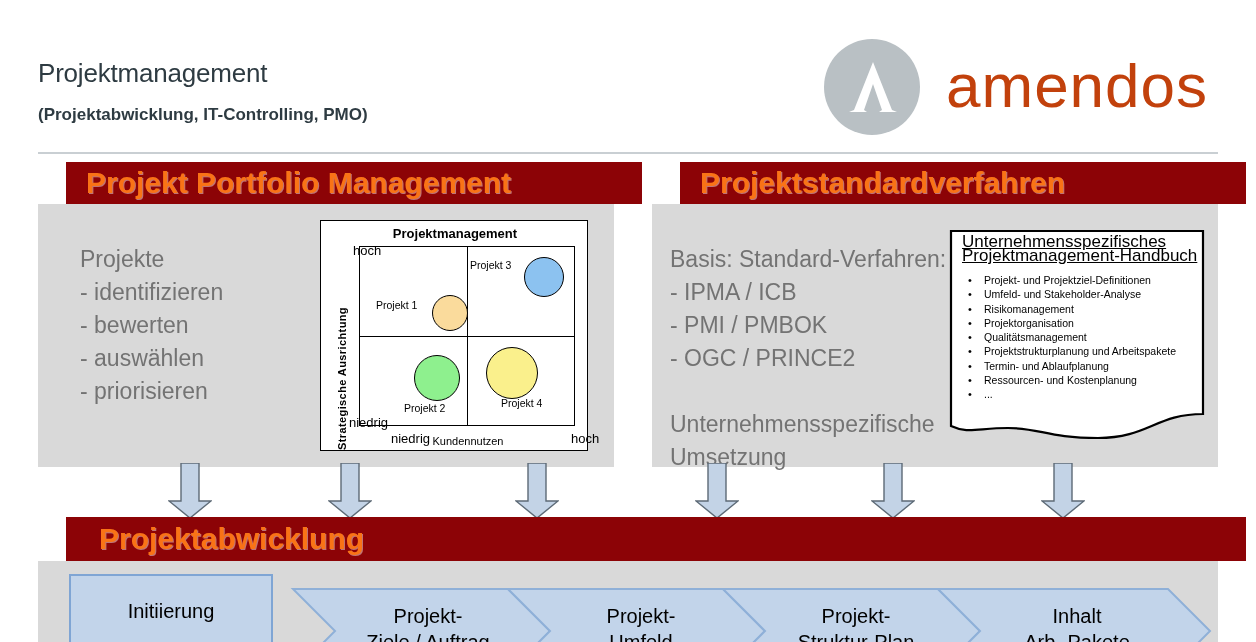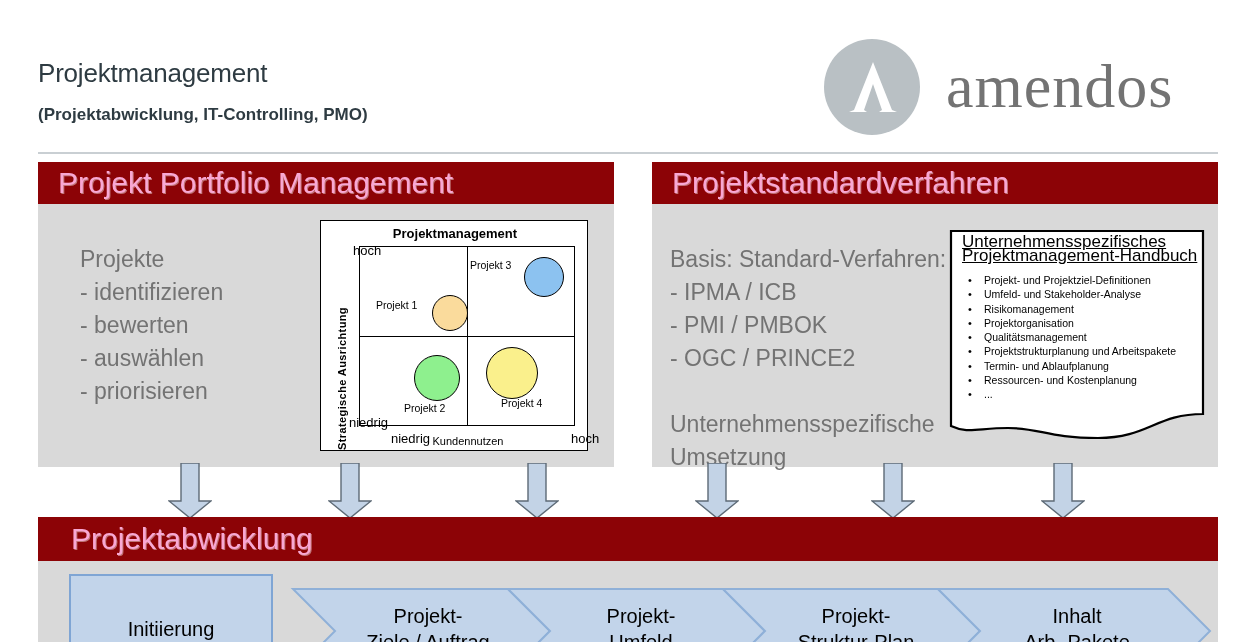--- a/index.html
+++ b/index.html
@@ -27,33 +27,34 @@
     background:#c9cfd3;
   }
   .logo{position:absolute;left:824px;top:39px;width:400px;height:98px;}
   .logo-circle{
     position:absolute;left:0;top:0;width:96px;height:96px;border-radius:50%;
     background:#b9c0c4;
   }
   .logo-lambda{position:absolute;left:24px;top:21px;}
   .logo-word{
     position:absolute;left:122px;top:16px;
-    font-size:62px;color:#737373;letter-spacing:1px;
-    font-family:Liberation Serif, serif;
+    font-size:62px;color:#c2410c;letter-spacing:1px;
+    font-family:Liberation Sans, sans-serif;
     white-space:nowrap;line-height:1;
   }
 
   
   .bar{
-    position:absolute;background:#8c0306;color:#f9a8d4;
-    font-size:30px;font-weight:normal;
+    position:absolute;background:#8c0306;color:#f97316;
+    font-size:30px;font-weight:bold;
     display:flex;align-items:center;
     padding-left:20px;box-sizing:border-box;
     text-shadow:1px 1px 0 rgba(255,255,255,.45);
     white-space:nowrap;
+    margin-left:28px;
   }
   .bar-ppm{left:38px;top:162px;width:576px;height:42px;}
   .bar-psv{left:652px;top:162px;width:566px;height:42px;}
   .bar-pab{left:38px;top:517px;width:1180px;height:44px;padding-left:33px;}
 
   
   .panel{position:absolute;background:#d9d9d9;}
   .panel-ppm{left:38px;top:204px;width:576px;height:263px;}
   .panel-psv{left:652px;top:204px;width:566px;height:263px;}
   .panel-pab{left:38px;top:561px;width:1180px;height:81px;}
@@ -240,21 +241,21 @@
     <svg width="1180" height="81" viewBox="0 0 1180 81">
 
       <rect x="32" y="14" width="202" height="80" fill="#c2d4ea" stroke="#7fa5d4" stroke-width="2"></rect>
 
       <path d="M255 28 H470 L512 70 L470 112 H255 L297 70 Z" fill="#c2d4ea" stroke="#8fb0d8" stroke-width="2"></path>
       <path d="M470 28 H685 L727 70 L685 112 H470 L512 70 Z" fill="#c2d4ea" stroke="#8fb0d8" stroke-width="2"></path>
       <path d="M685 28 H900 L942 70 L900 112 H685 L727 70 Z" fill="#c2d4ea" stroke="#8fb0d8" stroke-width="2"></path>
       <path d="M900 28 H1130 L1172 70 L1130 112 H900 L942 70 Z" fill="#c2d4ea" stroke="#8fb0d8" stroke-width="2"></path>
     </svg>
 
-    <div class="ptxt" style="left:32px;top:55px;width:202px;">Initiierung</div>
+    <div class="ptxt" style="left:32px;top:37px;width:202px;">Initiierung</div>
     <div class="ptxt" style="left:300px;top:42px;width:180px;">
       <span>Projekt-</span><br>
       <span>Ziele / Auftrag</span>
     </div>
     <div class="ptxt" style="left:518px;top:42px;width:170px;">
       <span>Projekt-</span><br>
       <span>Umfeld</span>
     </div>
     <div class="ptxt" style="left:730px;top:42px;width:176px;">
       <span>Projekt-</span><br>

